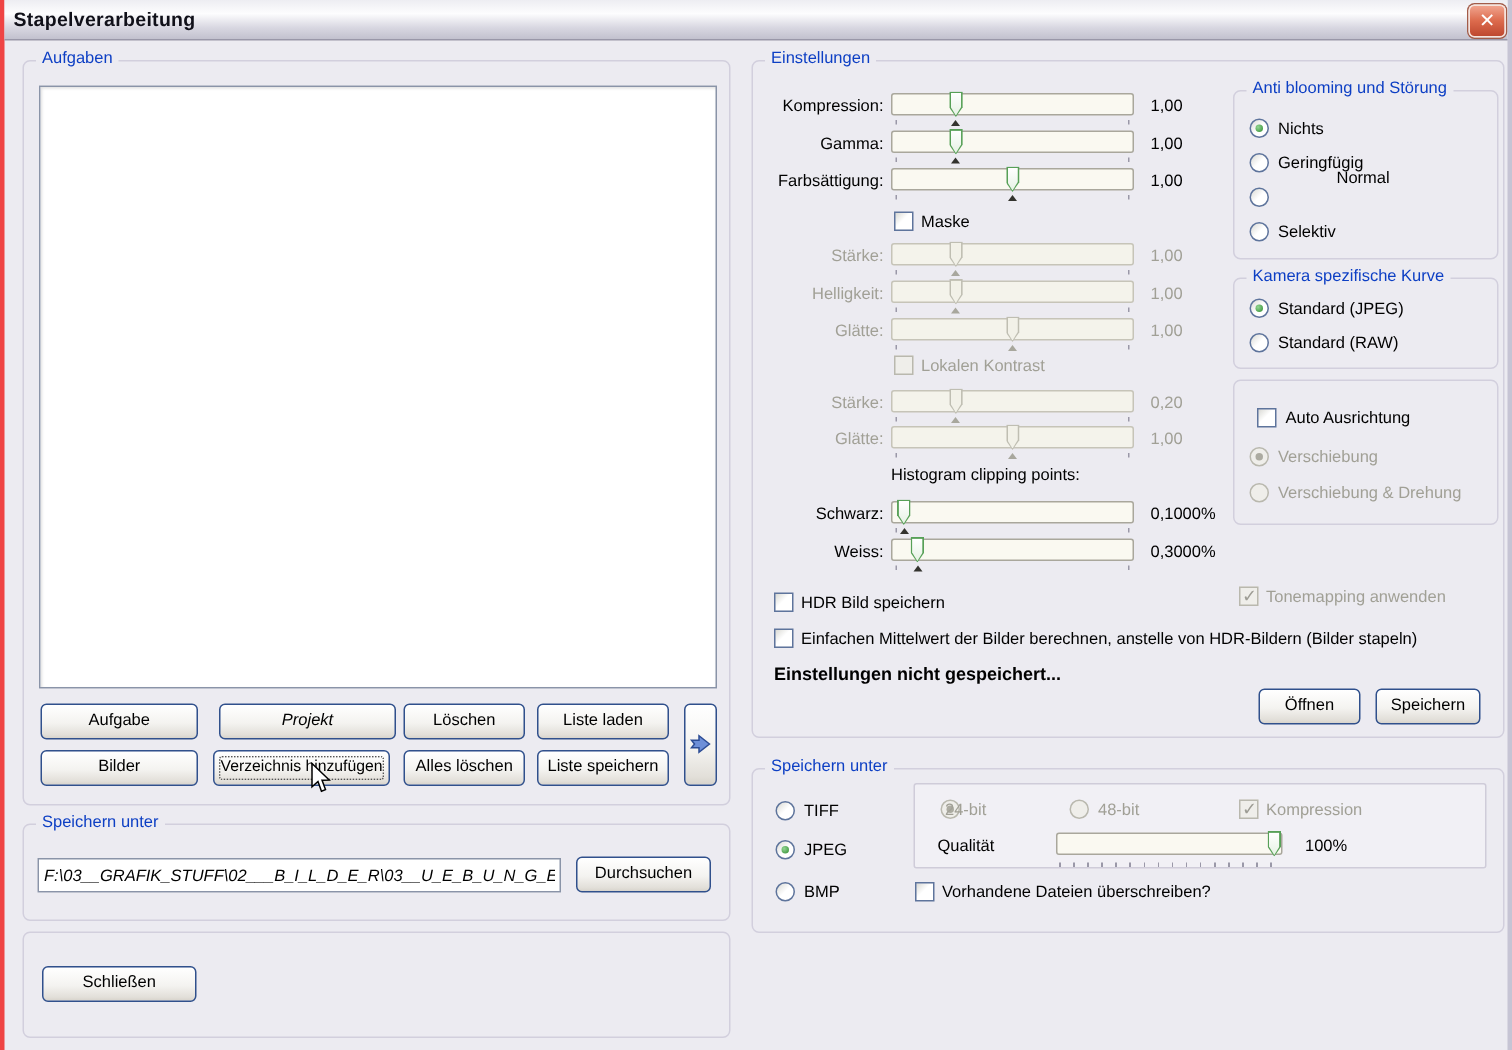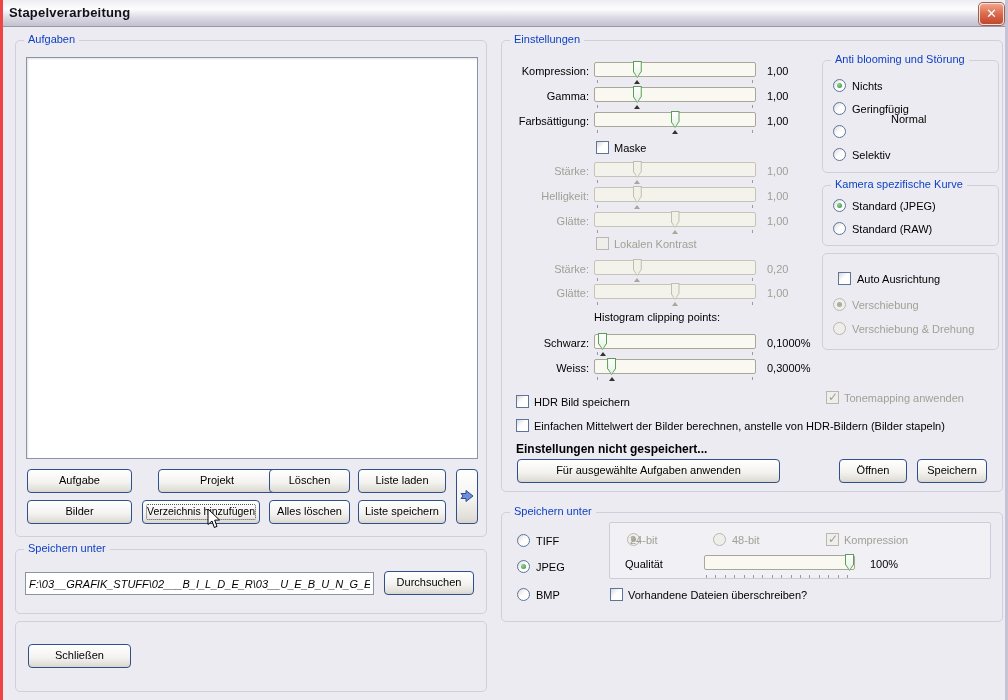--- a/index.html
+++ b/index.html
@@ -84,21 +84,21 @@
   <div class="titlebar">
     <span class="title">Stapelverarbeitung</span>
     <div class="close-btn">✕</div>
   </div>
 
   <div class="group" style="left:12px;top:40px;width:470px;height:495px;">
     <span class="gtitle">Aufgaben</span>
     <div class="listbox" style="left:10px;top:16px;width:450px;height:400px;"></div>
 
     <div class="btn" style="left:11px;top:428px;width:105px;">Aufgabe</div>
-    <div class="btn" style="left:142px;top:428px;width:118px;">Projekt</div>
+    <div class="btn" style="left:130px;top:428px;width:118px;font-style:italic;">Projekt</div>
     <div class="btn" style="left:253px;top:428px;width:81px;">Löschen</div>
     <div class="btn" style="left:342px;top:428px;width:88px;">Liste laden</div>
 
     <div class="btn" style="left:11px;top:459px;width:105px;">Bilder</div>
     <div class="btn focused" style="left:126px;top:459px;width:118px;font-size:10.5px;">Verzeichnis hinzufügen</div>
     <div class="btn" style="left:253px;top:459px;width:81px;">Alles löschen</div>
     <div class="btn" style="left:342px;top:459px;width:88px;">Liste speichern</div>
 
     <div class="btn" style="left:440px;top:428px;width:22px;height:55px;">
       <svg width="16" height="16" viewBox="0 0 16 16" style="margin-top:18px">
@@ -222,21 +222,20 @@
     <span class="lbl" style="left:32px;top:355px;">HDR Bild speichern</span>
 
     <span class="checkbox disabled checked" style="left:324px;top:350px;"></span>
     <span class="lbl dis-t" style="left:342px;top:351px;">Tonemapping anwenden</span>
 
     <span class="checkbox" style="left:14px;top:378px;"></span>
     <span class="lbl" style="left:32px;top:379px;">Einfachen Mittelwert der Bilder berechnen, anstelle von HDR-Bildern (Bilder stapeln)</span>
 
     <span class="boldnote" style="left:14px;top:401px;">Einstellungen nicht gespeichert...</span>
 
-    <div class="btn" style="left:15px;top:418px;width:263px;">Für ausgewählte Aufgaben anwenden</div>
     <div class="btn" style="left:337px;top:418px;width:68px;">Öffnen</div>
     <div class="btn" style="left:415px;top:418px;width:70px;">Speichern</div>
 
     <div class="group" style="left:320px;top:19px;width:175px;height:111px;">
       <span class="gtitle">Anti blooming und Störung</span>
       <span class="radio selected" style="left:10px;top:18px;"></span>
       <span class="lbl" style="left:29px;top:19px;">Nichts</span>
       <span class="radio" style="left:10px;top:41px;"></span>
       <span class="lbl" style="left:29px;top:42px;">Geringfügig</span>
       <span class="radio" style="left:10px;top:64px;"></span>

